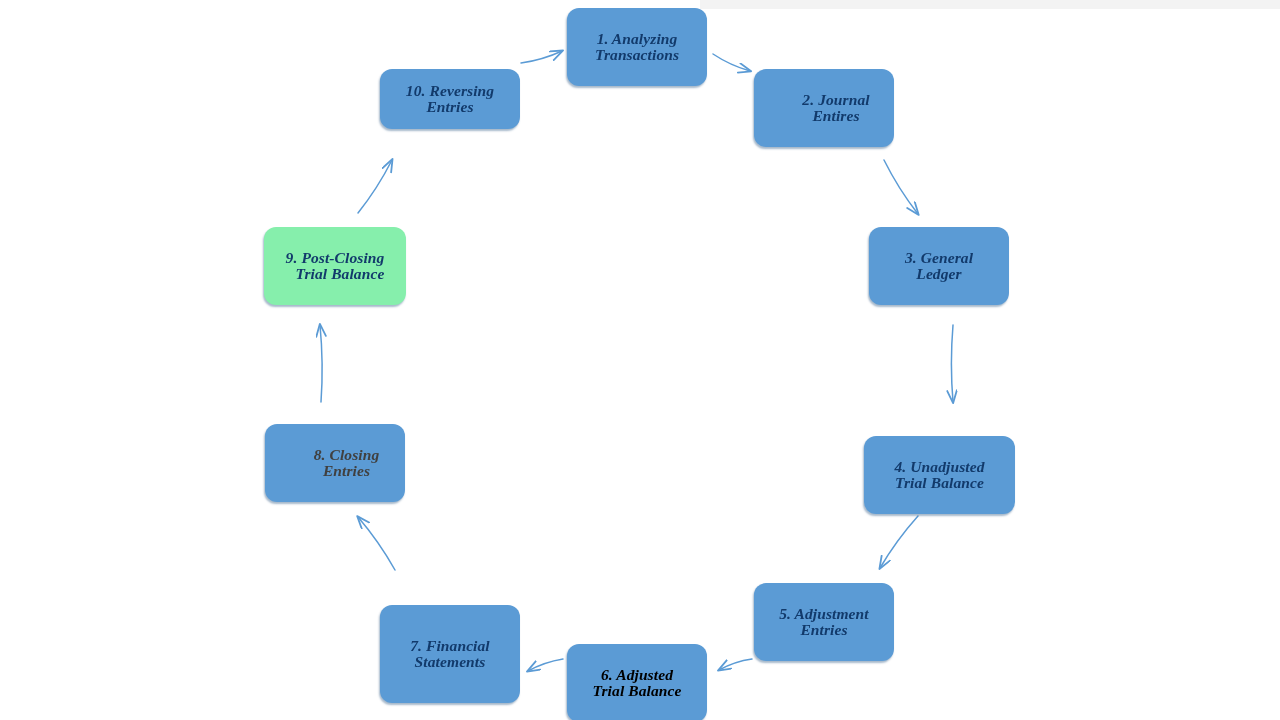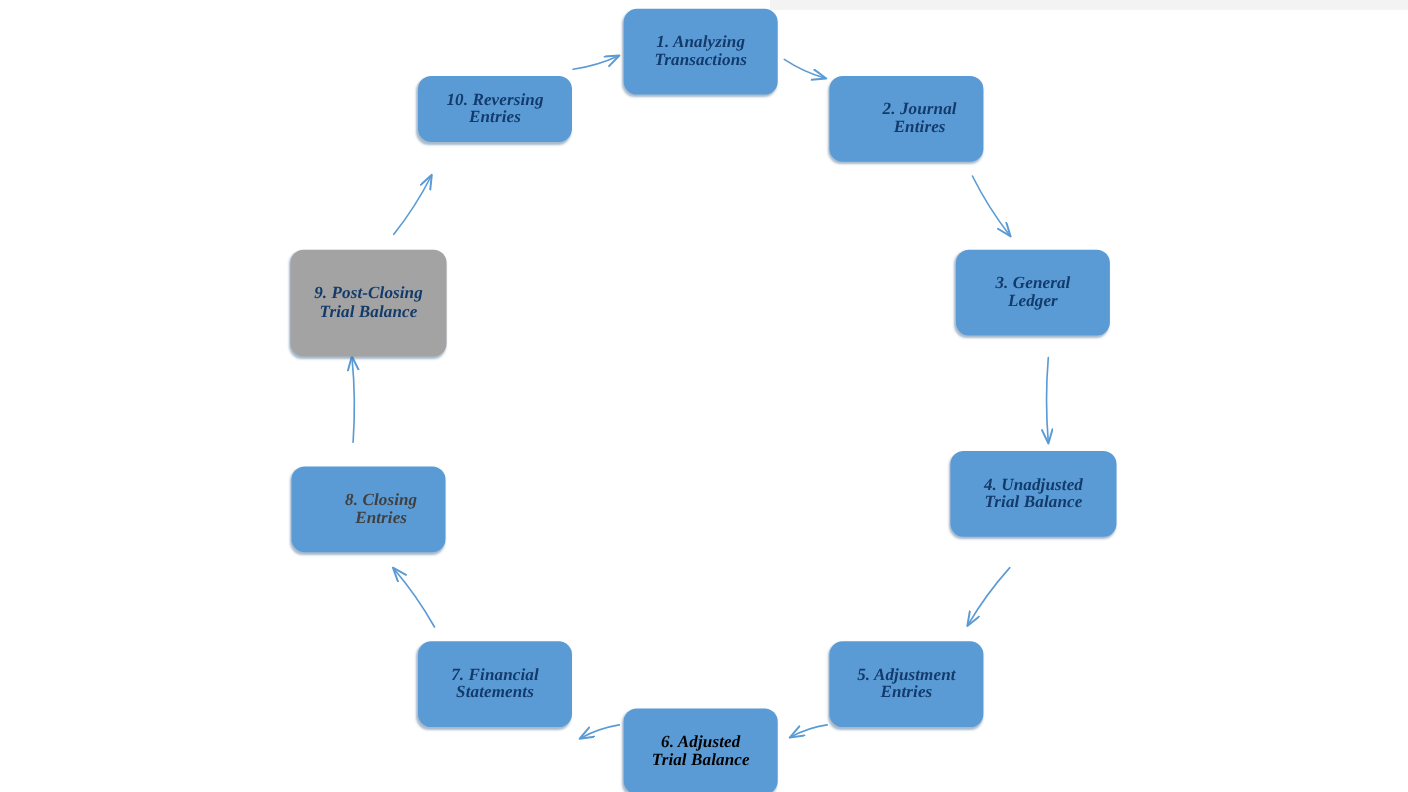--- a/index.html
+++ b/index.html
@@ -91,41 +91,41 @@
 Transactions</span>
       </div>
       <div class="node" style="left: 754px; top: 69px; width: 140px; height: 78px; background: rgb(91, 155, 213); padding-left: 24px;">
         <span class="node-label" style="color: rgb(18, 58, 107);">2. Journal
 Entires</span>
       </div>
       <div class="node" style="left: 869px; top: 227px; width: 140px; height: 78px; background: rgb(91, 155, 213);">
         <span class="node-label" style="color: rgb(18, 58, 107);">3. General
 Ledger</span>
       </div>
-      <div class="node" style="left: 864px; top: 410px; width: 151px; height: 78px; background: rgb(91, 155, 213);">
+      <div class="node" style="left: 864px; top: 436px; width: 151px; height: 78px; background: rgb(91, 155, 213);">
         <span class="node-label" style="color: rgb(18, 58, 107);">4. Unadjusted
 Trial Balance</span>
       </div>
       <div class="node" style="left: 754px; top: 583px; width: 140px; height: 78px; background: rgb(91, 155, 213);">
         <span class="node-label" style="color: rgb(18, 58, 107);">5. Adjustment
 Entries</span>
       </div>
       <div class="node" style="left: 567px; top: 644px; width: 140px; height: 78px; background: rgb(91, 155, 213);">
         <span class="node-label" style="color: #000000;">6. Adjusted
 Trial Balance</span>
       </div>
-      <div class="node" style="left: 380px; top: 583px; width: 140px; height: 78px; background: rgb(91, 155, 213);">
+      <div class="node" style="left: 380px; top: 605px; width: 140px; height: 98px; background: rgb(91, 155, 213);">
         <span class="node-label" style="color: rgb(18, 58, 107);">7. Financial
 Statements</span>
       </div>
       <div class="node" style="left: 265px; top: 424px; width: 140px; height: 78px; background: rgb(91, 155, 213);">
         <span class="node-label" style="color: #404040; margin-left: 23px;">8. Closing
 Entries</span>
       </div>
-      <div class="node" style="left: 264px; top: 227px; width: 142px; height: 97px; background: #a3a3a3;">
+      <div class="node" style="left: 264px; top: 227px; width: 142px; height: 78px; background: #86efac; text-align: right;">
         <span class="node-label" style="color: rgb(18, 58, 107);">9. Post-Closing
 Trial Balance</span>
       </div>
       <div class="node" style="left: 380px; top: 69px; width: 140px; height: 60px; background: rgb(91, 155, 213);">
         <span class="node-label" style="color: rgb(18, 58, 107);">10. Reversing
 Entries</span>
       </div>
     </div>
 
 </div>

